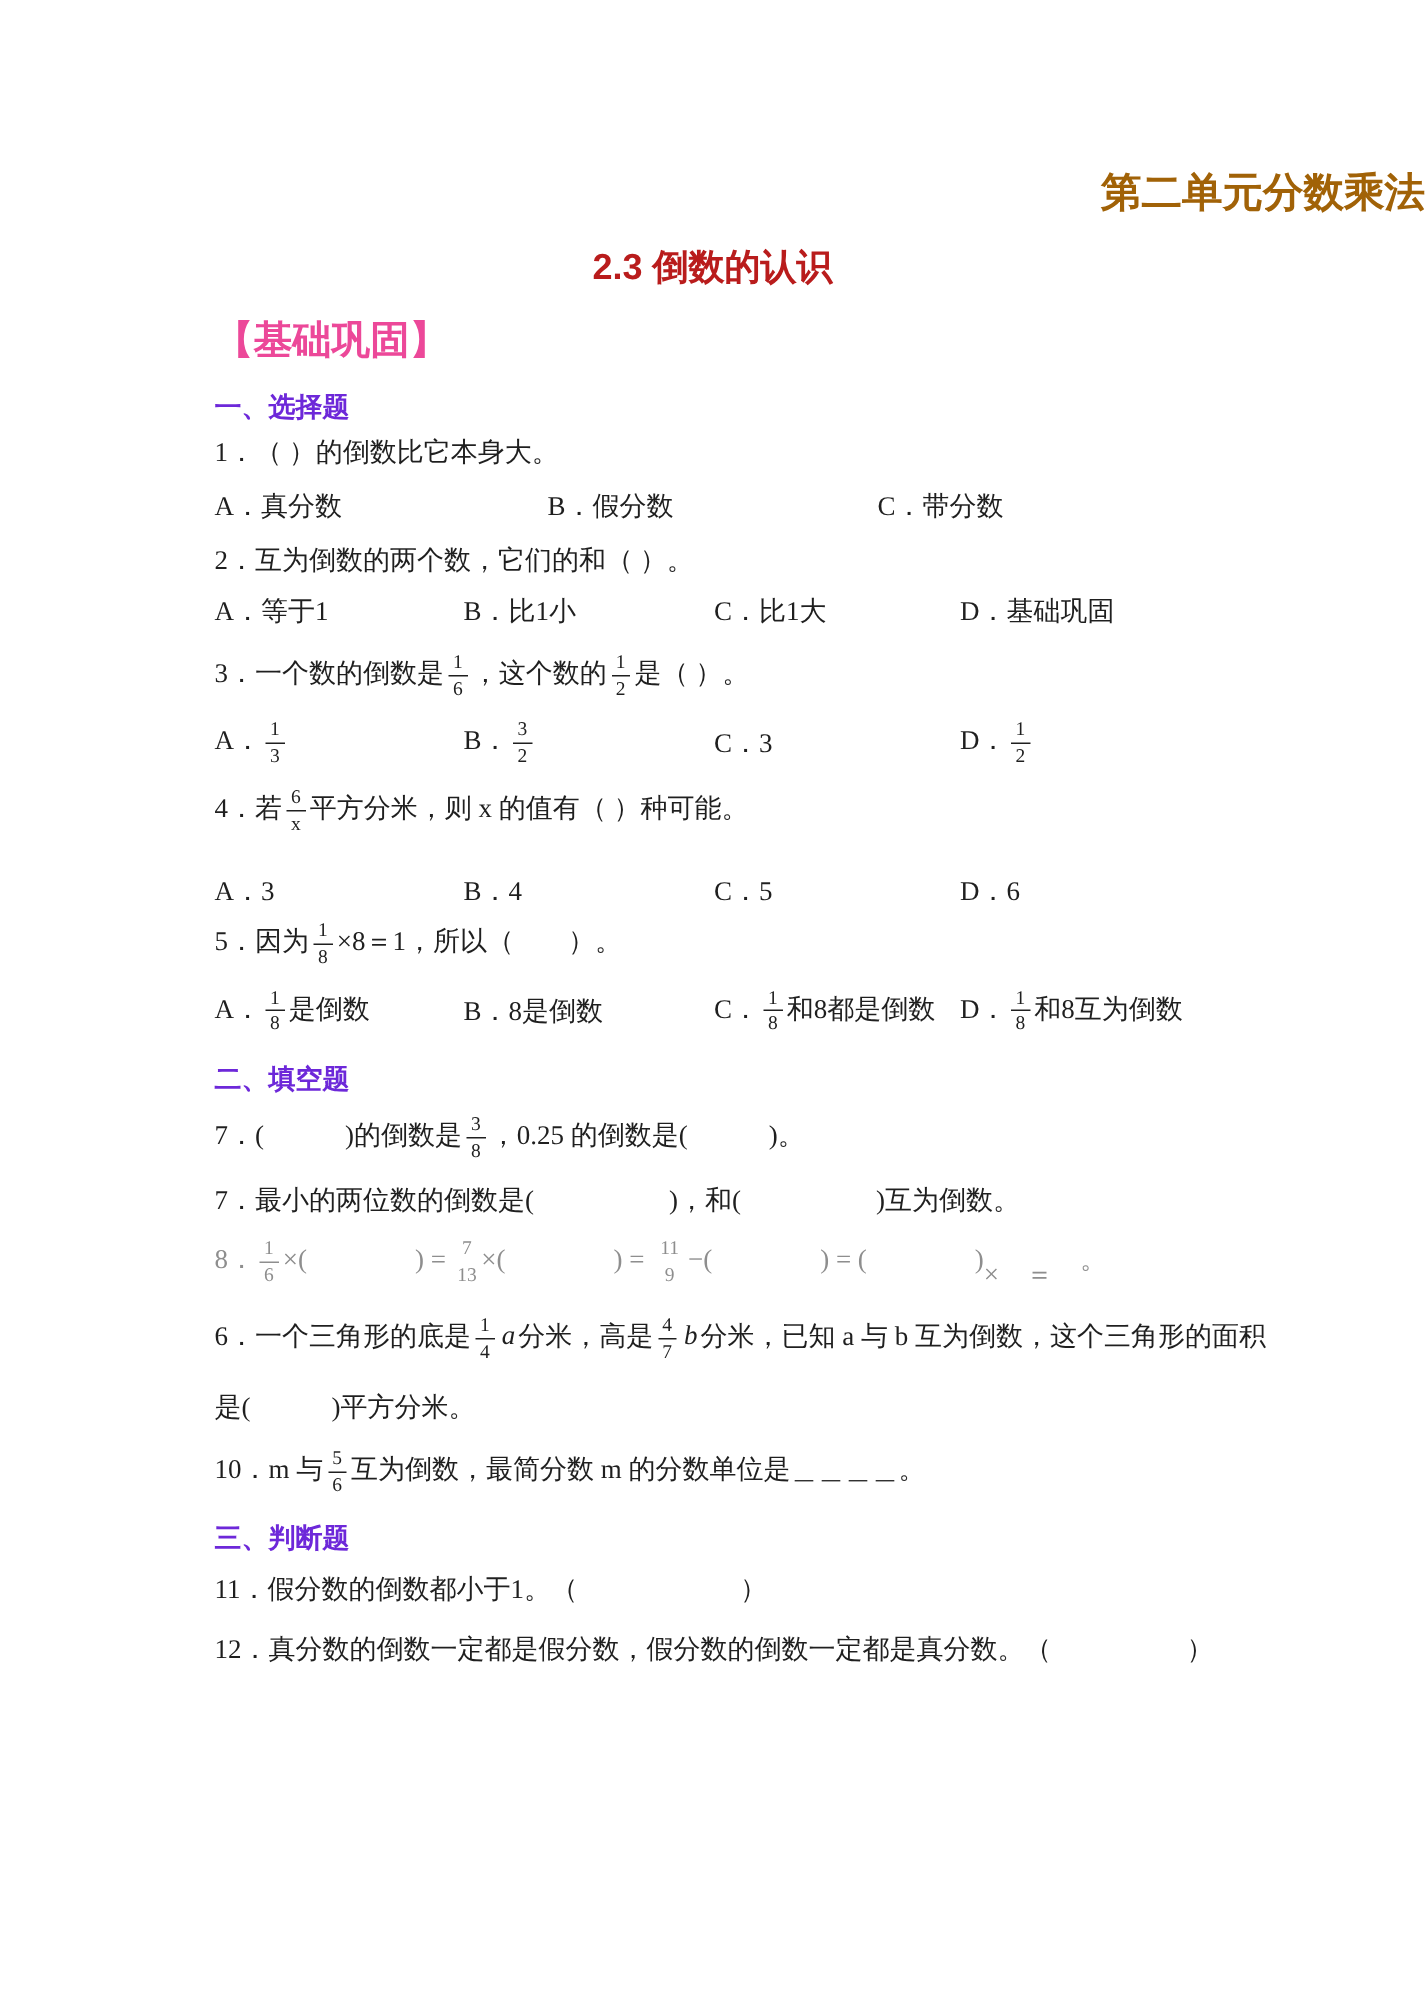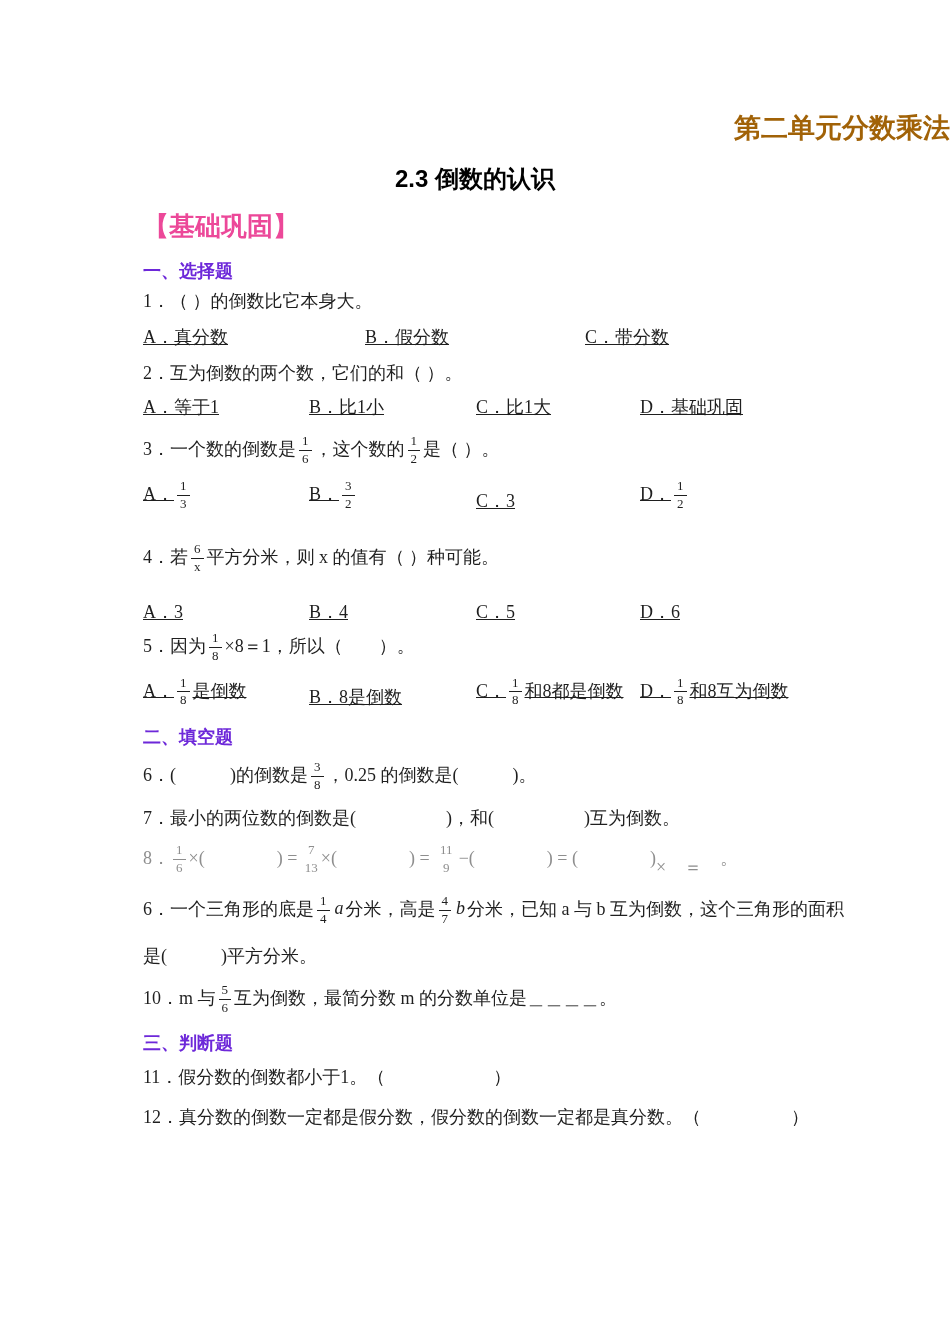--- a/index.html
+++ b/index.html
@@ -2,39 +2,39 @@
 <html><head>
 <meta charset="utf-8">
 <style>
   html,body{margin:0;padding:0;background:#ffffff;}
   body{width:950px;height:1344px;overflow:hidden;
        font-family:"Liberation Serif","DejaVu Serif",serif;color:#1f1f1f;}
   .page{position:relative;width:950px;height:1344px;background:#fff;}
   .title{margin:112px 0 0;text-align:right;font-family:"Liberation Sans","DejaVu Sans",sans-serif;
          font-weight:bold;font-size:27px;line-height:32px;color:#a16207;}
   .subtitle{margin:20px 0 0;text-align:center;font-family:"Liberation Sans","DejaVu Sans",sans-serif;
-         font-weight:bold;font-size:24px;line-height:30px;color:#000000;}
+         font-weight:bold;font-size:24px;line-height:30px;color:#b91c1c;}
   .doc{padding:0 55px 0 143px;}
   .badge{margin-top:16px;font-family:"Liberation Sans","DejaVu Sans",sans-serif;
          font-weight:bold;font-size:26px;line-height:32px;color:#ec4899;}
   .sec{font-family:"Liberation Sans","DejaVu Sans",sans-serif;font-weight:bold;
        font-size:18px;line-height:22px;color:#6d28d9;}
   .line{font-size:18px;line-height:22px;white-space:pre-wrap;}
   .muted{color:#8e8e8e;}
   
   .fr{display:inline-flex;flex-direction:column;align-items:center;justify-content:center;
       vertical-align:middle;font-size:13px;line-height:1.15;margin:0 3px;text-align:center;}
   .fr .n{padding:0 3px 1px;border-bottom:1px solid currentColor;}
   .fr.nb .n{border-bottom:none;padding-bottom:2px;}
   .fr .d{padding-top:1px;}
   .it{font-style:italic;padding:0 2px;}
   .low{vertical-align:-9px;display:inline-block;}
   .blankline{letter-spacing:0;}
   
-  .opts{display:flex;align-items:flex-end;text-decoration:underline;}
+  .opts{display:flex;align-items:center;}
   .opts .opt{flex:0 0 auto;white-space:pre-wrap;}
   .opts.four .opt:nth-child(1){width:166px;}
   .opts.four .opt:nth-child(2){width:167px;}
   .opts.four .opt:nth-child(3){width:164px;}
   .opts.three .opt:nth-child(1){width:222px;}
   .opts.three .opt:nth-child(2){width:220px;}
 </style>
 </head>
 <body>
 
@@ -51,29 +51,29 @@
 
     <div class="line" style="margin-top:8px"><span>1．（ ）的倒数比它本身大。</span></div>
     <div class="line opts three" style="margin-top:14px"><div class="opt"><span>A．真分数</span></div><div class="opt"><span>B．假分数</span></div><div class="opt"><span>C．带分数</span></div></div>
 
     <div class="line" style="margin-top:14px"><span>2．互为倒数的两个数，它们的和（ ）。</span></div>
     <div class="line opts four" style="margin-top:12px"><div class="opt"><span>A．等于1</span></div><div class="opt"><span>B．比1小</span></div><div class="opt"><span>C．比1大</span></div><div class="opt"><span>D．基础巩固</span></div></div>
 
     <div class="line" style="margin-top:16px"><span>3．一个数的倒数是</span><span class="fr"><span class="n">1</span><span class="d">6</span></span><span>，这个数的</span><span class="fr"><span class="n">1</span><span class="d">2</span></span><span>是（ ）。</span></div>
     <div class="line opts four" style="margin-top:12px"><div class="opt"><span>A．</span><span class="fr"><span class="n">1</span><span class="d">3</span></span></div><div class="opt"><span>B．</span><span class="fr"><span class="n">3</span><span class="d">2</span></span></div><div class="opt"><span>C．3</span></div><div class="opt"><span>D．</span><span class="fr"><span class="n">1</span><span class="d">2</span></span></div></div>
 
-    <div class="line" style="margin-top:30px"><span>4．若</span><span class="fr"><span class="n">6</span><span class="d">x</span></span><span>平方分米，则 x 的值有（ ）种可能。</span></div>
+    <div class="line" style="margin-top:12px"><span>4．若</span><span class="fr"><span class="n">6</span><span class="d">x</span></span><span>平方分米，则 x 的值有（ ）种可能。</span></div>
     <div class="line opts four" style="margin-top:26px"><div class="opt"><span>A．3</span></div><div class="opt"><span>B．4</span></div><div class="opt"><span>C．5</span></div><div class="opt"><span>D．6</span></div></div>
 
     <div class="line" style="margin-top:8px"><span>5．因为</span><span class="fr"><span class="n">1</span><span class="d">8</span></span><span>×8＝1，所以（　　）。</span></div>
     <div class="line opts four" style="margin-top:12px"><div class="opt"><span>A．</span><span class="fr"><span class="n">1</span><span class="d">8</span></span><span>是倒数</span></div><div class="opt"><span>B．8是倒数</span></div><div class="opt"><span>C．</span><span class="fr"><span class="n">1</span><span class="d">8</span></span><span>和8都是倒数</span></div><div class="opt"><span>D．</span><span class="fr"><span class="n">1</span><span class="d">8</span></span><span>和8互为倒数</span></div></div>
 
     <div class="sec" style="margin-top:18px">二、填空题</div>
 
-    <div class="line" style="margin-top:12px"><span>6．(　　　)的倒数是</span><span class="fr"><span class="n">3</span><span class="d">8</span></span><span>，0.25 的倒数是(　　　)。</span></div>
+    <div class="line" style="margin-top:12px"><span>7．(　　　)的倒数是</span><span class="fr"><span class="n">3</span><span class="d">8</span></span><span>，0.25 的倒数是(　　　)。</span></div>
     <div class="line" style="margin-top:14px"><span>7．最小的两位数的倒数是(　　　　　)，和(　　　　　)互为倒数。</span></div>
     <div class="line muted" style="margin-top:14px"><span>8．</span><span class="fr"><span class="n">1</span><span class="d">6</span></span><span>×(　　　　) = </span><span class="fr nb"><span class="n">7</span><span class="d">13</span></span><span>×(　　　　) = </span><span class="fr nb"><span class="n">11</span><span class="d">9</span></span><span>−(　　　　) = (　　　　)</span><span class="low">×</span><span>　</span><span class="low">＝</span><span>　。</span></div>
     <div class="line" style="margin-top:16px"><span>6．一个三角形的底是</span><span class="fr"><span class="n">1</span><span class="d">4</span></span><span class="it">a</span><span>分米，高是</span><span class="fr"><span class="n">4</span><span class="d">7</span></span><span class="it">b</span><span>分米，已知 a 与 b 互为倒数，这个三角形的面积</span></div>
     <div class="line" style="margin-top:18px"><span>是(　　　)平方分米。</span></div>
     <div class="line" style="margin-top:16px"><span>10．m 与</span><span class="fr"><span class="n">5</span><span class="d">6</span></span><span>互为倒数，最简分数 m 的分数单位是</span><span class="blankline">＿＿＿＿</span><span>。</span></div>
 
     <div class="sec" style="margin-top:16px">三、判断题</div>
 
     <div class="line" style="margin-top:12px"><span>11．假分数的倒数都小于1。（　　　　　　）</span></div>
     <div class="line" style="margin-top:18px"><span>12．真分数的倒数一定都是假分数，假分数的倒数一定都是真分数。（　　　　　）</span></div>

